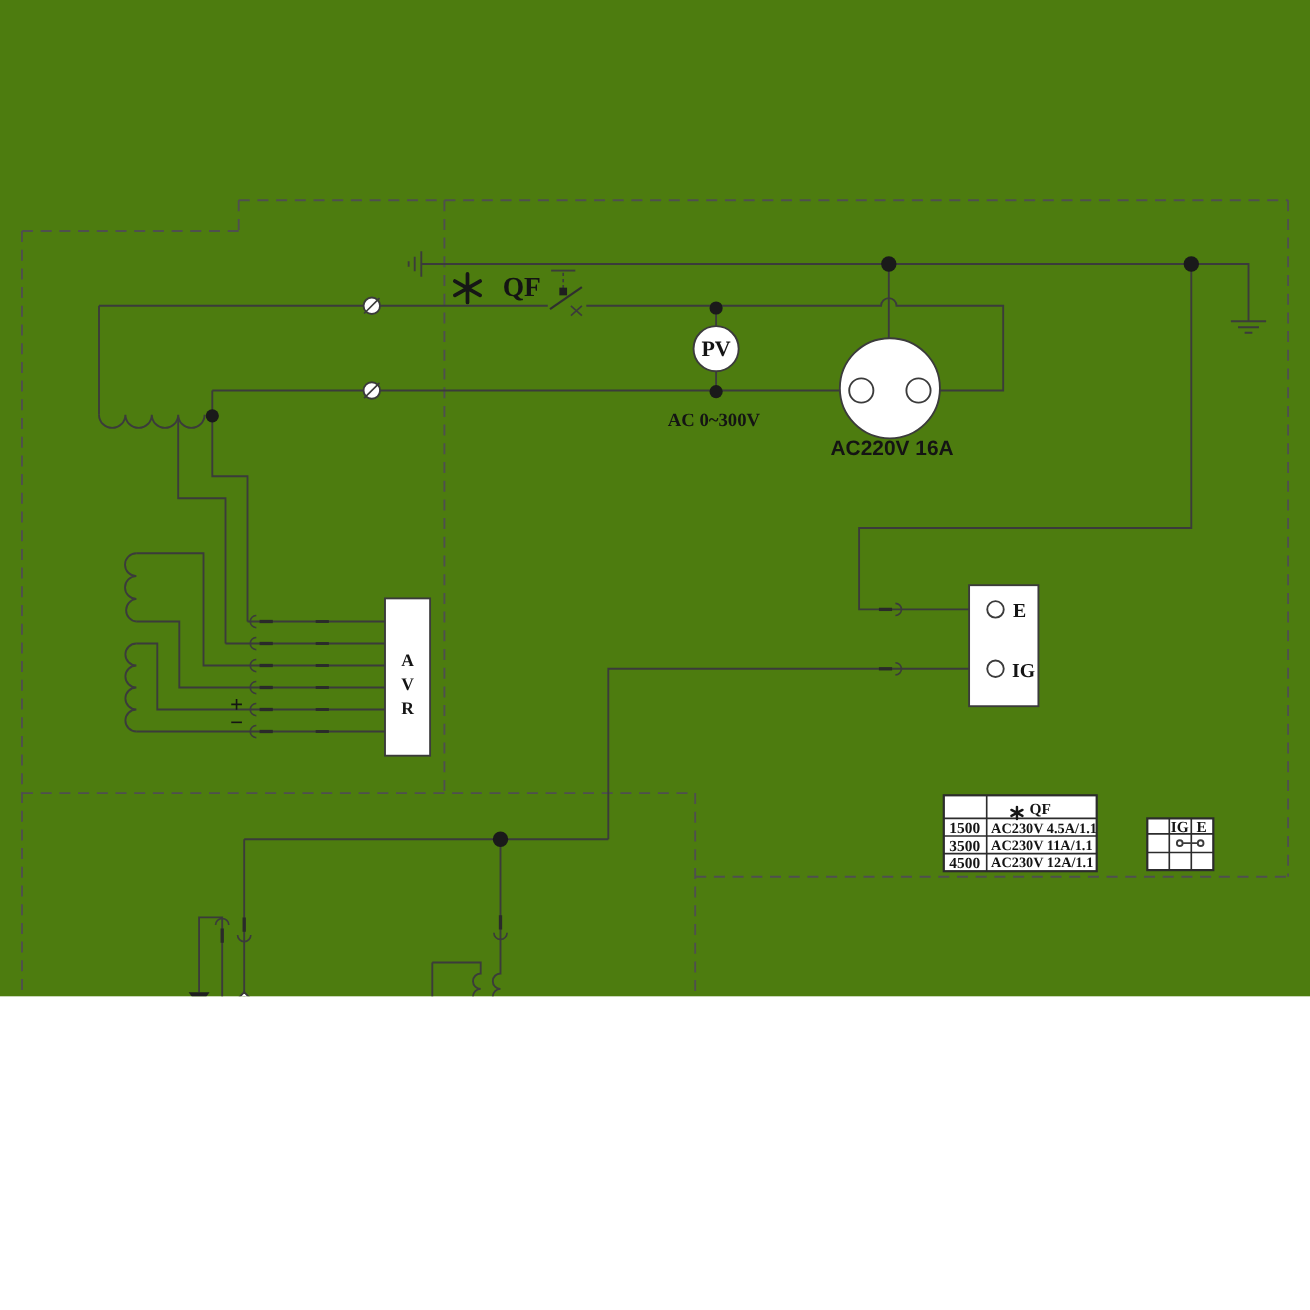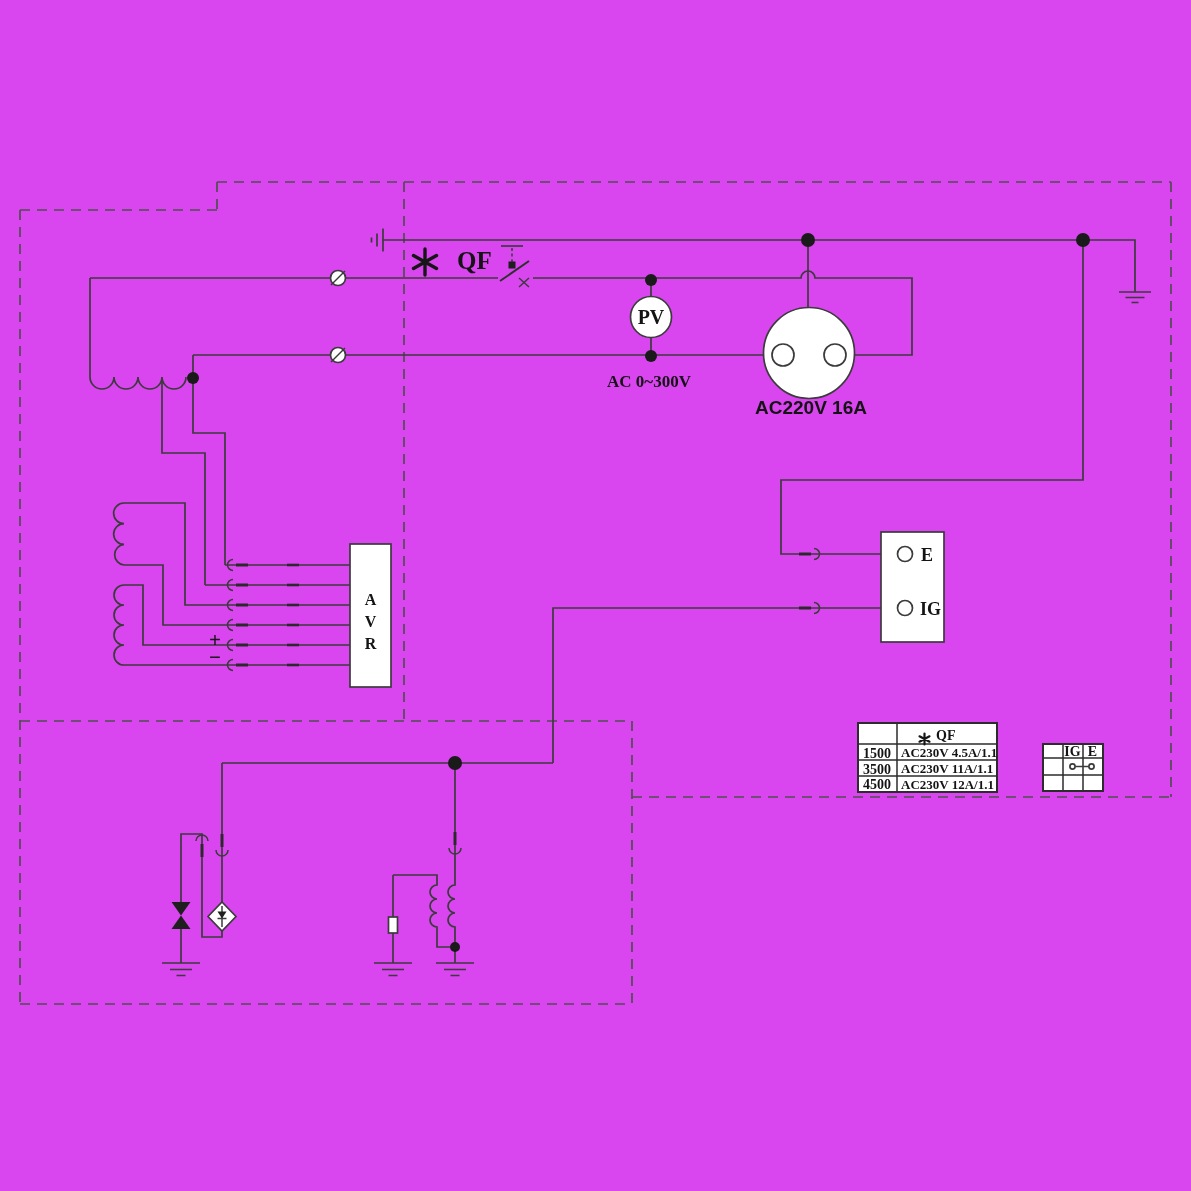--- a/index.html
+++ b/index.html
@@ -1,16 +1,16 @@
 <!DOCTYPE html>
 <html><head>
 <meta charset="utf-8">
 <style>
   html,body{margin:0;padding:0;background:#ffffff;}
-  .stage{position:relative;width:1191px;height:1191px;background:#d946ef;overflow:hidden;}
+  .stage{position:relative;width:1191px;height:906px;background:#4d7c0f;overflow:hidden;}
   svg{position:absolute;left:0;top:0;}
   .wire{stroke:#3b3b3b;stroke-width:1.7;fill:none;}
   .wire-thick{stroke:#2f2f2f;stroke-width:2;fill:none;}
   .dash{stroke:#4f4f4f;stroke-width:1.7;fill:none;stroke-dasharray:10 7;}
   .dashfine{stroke:#3b3b3b;stroke-width:1.5;fill:none;stroke-dasharray:3 2.6;}
   .fillblk{fill:#1f1f1f;stroke:none;}
   .whitefill{fill:#ffffff;stroke:#3b3b3b;stroke-width:1.7;}
   .dot{fill:#1a1a1a;stroke:none;}
   .conn{stroke:#3b3b3b;stroke-width:1.5;fill:none;}
   .pin{stroke:#2a2a2a;stroke-width:3;fill:none;}

